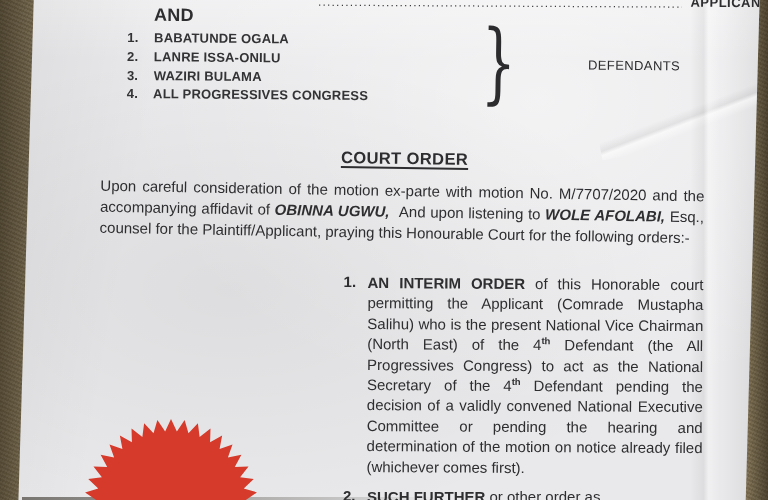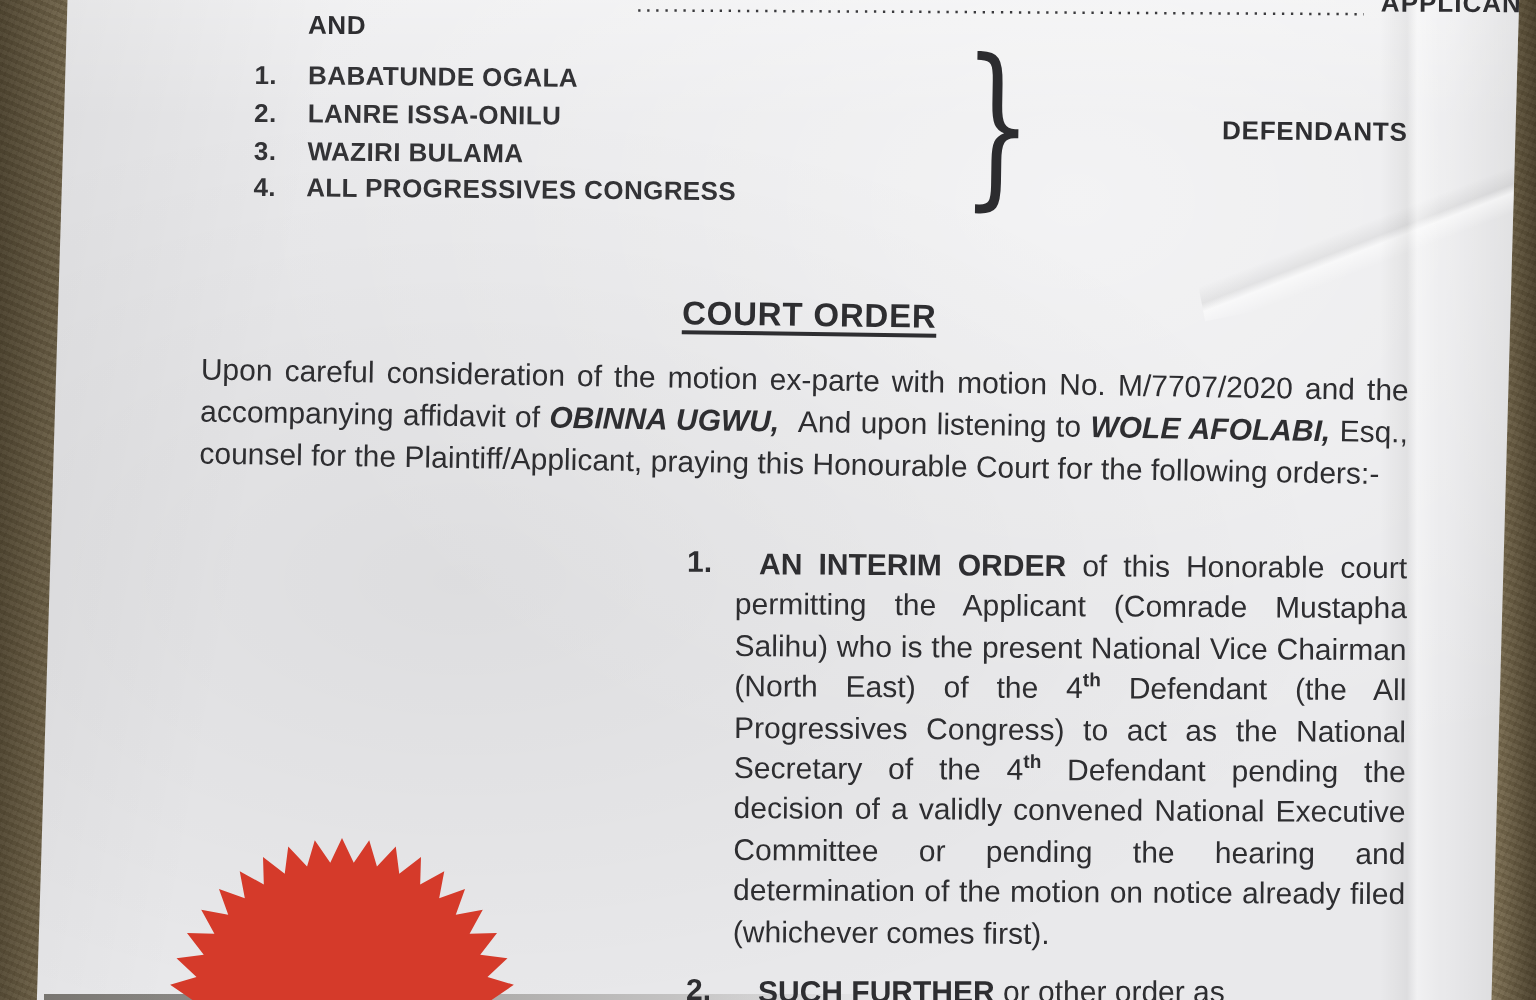--- a/index.html
+++ b/index.html
@@ -39,49 +39,49 @@
     background:linear-gradient(to right, rgba(30,25,15,.55), rgba(30,25,15,.18) 75%, transparent);
   }
   .content{position:absolute;inset:0;}
   .applicant-line{
     position:absolute;top:-8px;left:318px;width:452px;white-space:nowrap;
     transform:rotate(.3deg);
   }
   .dots{display:inline-block;width:364px;overflow:hidden;vertical-align:bottom;
     font-size:12px;letter-spacing:1.2px;color:#3a3a3d;}
   .applicant-label{font-size:13px;font-weight:700;letter-spacing:.5px;margin-left:4px;}
-  .and-heading{position:absolute;left:154px;top:5px;font-size:13px;font-weight:700;
+  .and-heading{position:absolute;left:154px;top:5px;font-size:18px;font-weight:700;
     letter-spacing:.3px;transform:rotate(.4deg);}
   .defendants-list{position:absolute;left:127px;top:31px;transform:rotate(.5deg);color:#333336;}
   .def-row{height:18.8px;font-size:13px;font-weight:600;letter-spacing:.2px;}
   .def-num{display:inline-block;width:23px;}
   .defendants-brace{
     position:absolute;left:482px;top:20px;height:84px;
     font-family:"DejaVu Serif",serif;font-size:88px;line-height:84px;font-weight:400;
     transform:scale(.62,1) rotate(1.5deg);transform-origin:left top;color:#2c2c2f;
   }
-  .defendants-label{position:absolute;left:611px;top:58px;font-size:13px;font-weight:700;
+  .defendants-label{position:absolute;left:588px;top:58px;font-size:13px;font-weight:400;
     letter-spacing:.4px;transform:rotate(.5deg);}
   .court-order-title{
     position:absolute;left:341px;top:149px;font-size:16.5px;font-weight:700;letter-spacing:.4px;
     text-decoration:underline;text-underline-offset:3px;text-decoration-thickness:1.5px;
     transform:rotate(.8deg);white-space:nowrap;
   }
   .preamble{
     position:absolute;left:100px;top:181px;width:604px;margin:0;
     font-size:15px;line-height:20.8px;text-align:justify;
     transform:rotate(1deg);
   }
   .bold-name{font-weight:700;font-style:italic;}
   .order{position:absolute;display:flex;font-size:15px;}
   .order-1{left:343px;top:274px;width:360px;transform:rotate(.35deg);}
   .order-2{left:343px;top:487px;width:360px;}
   .order-num{flex:none;width:24px;font-weight:700;}
   .order-body{flex:1;text-align:justify;line-height:20.4px;}
-  .order-lead{font-weight:700;margin-left:12px;}
+  .order-lead{font-weight:700;}
   .order-body sup{font-size:9.5px;line-height:0;vertical-align:super;font-weight:bold;}
   .red-seal{position:absolute;left:84px;top:419px;width:174px;height:174px;}
   .red-seal svg{display:block;width:100%;height:100%;}
 </style>
 </head>
 <body>
 
 <div class="stage">
   <div class="paper">
     <div class="crease-tr"></div>

